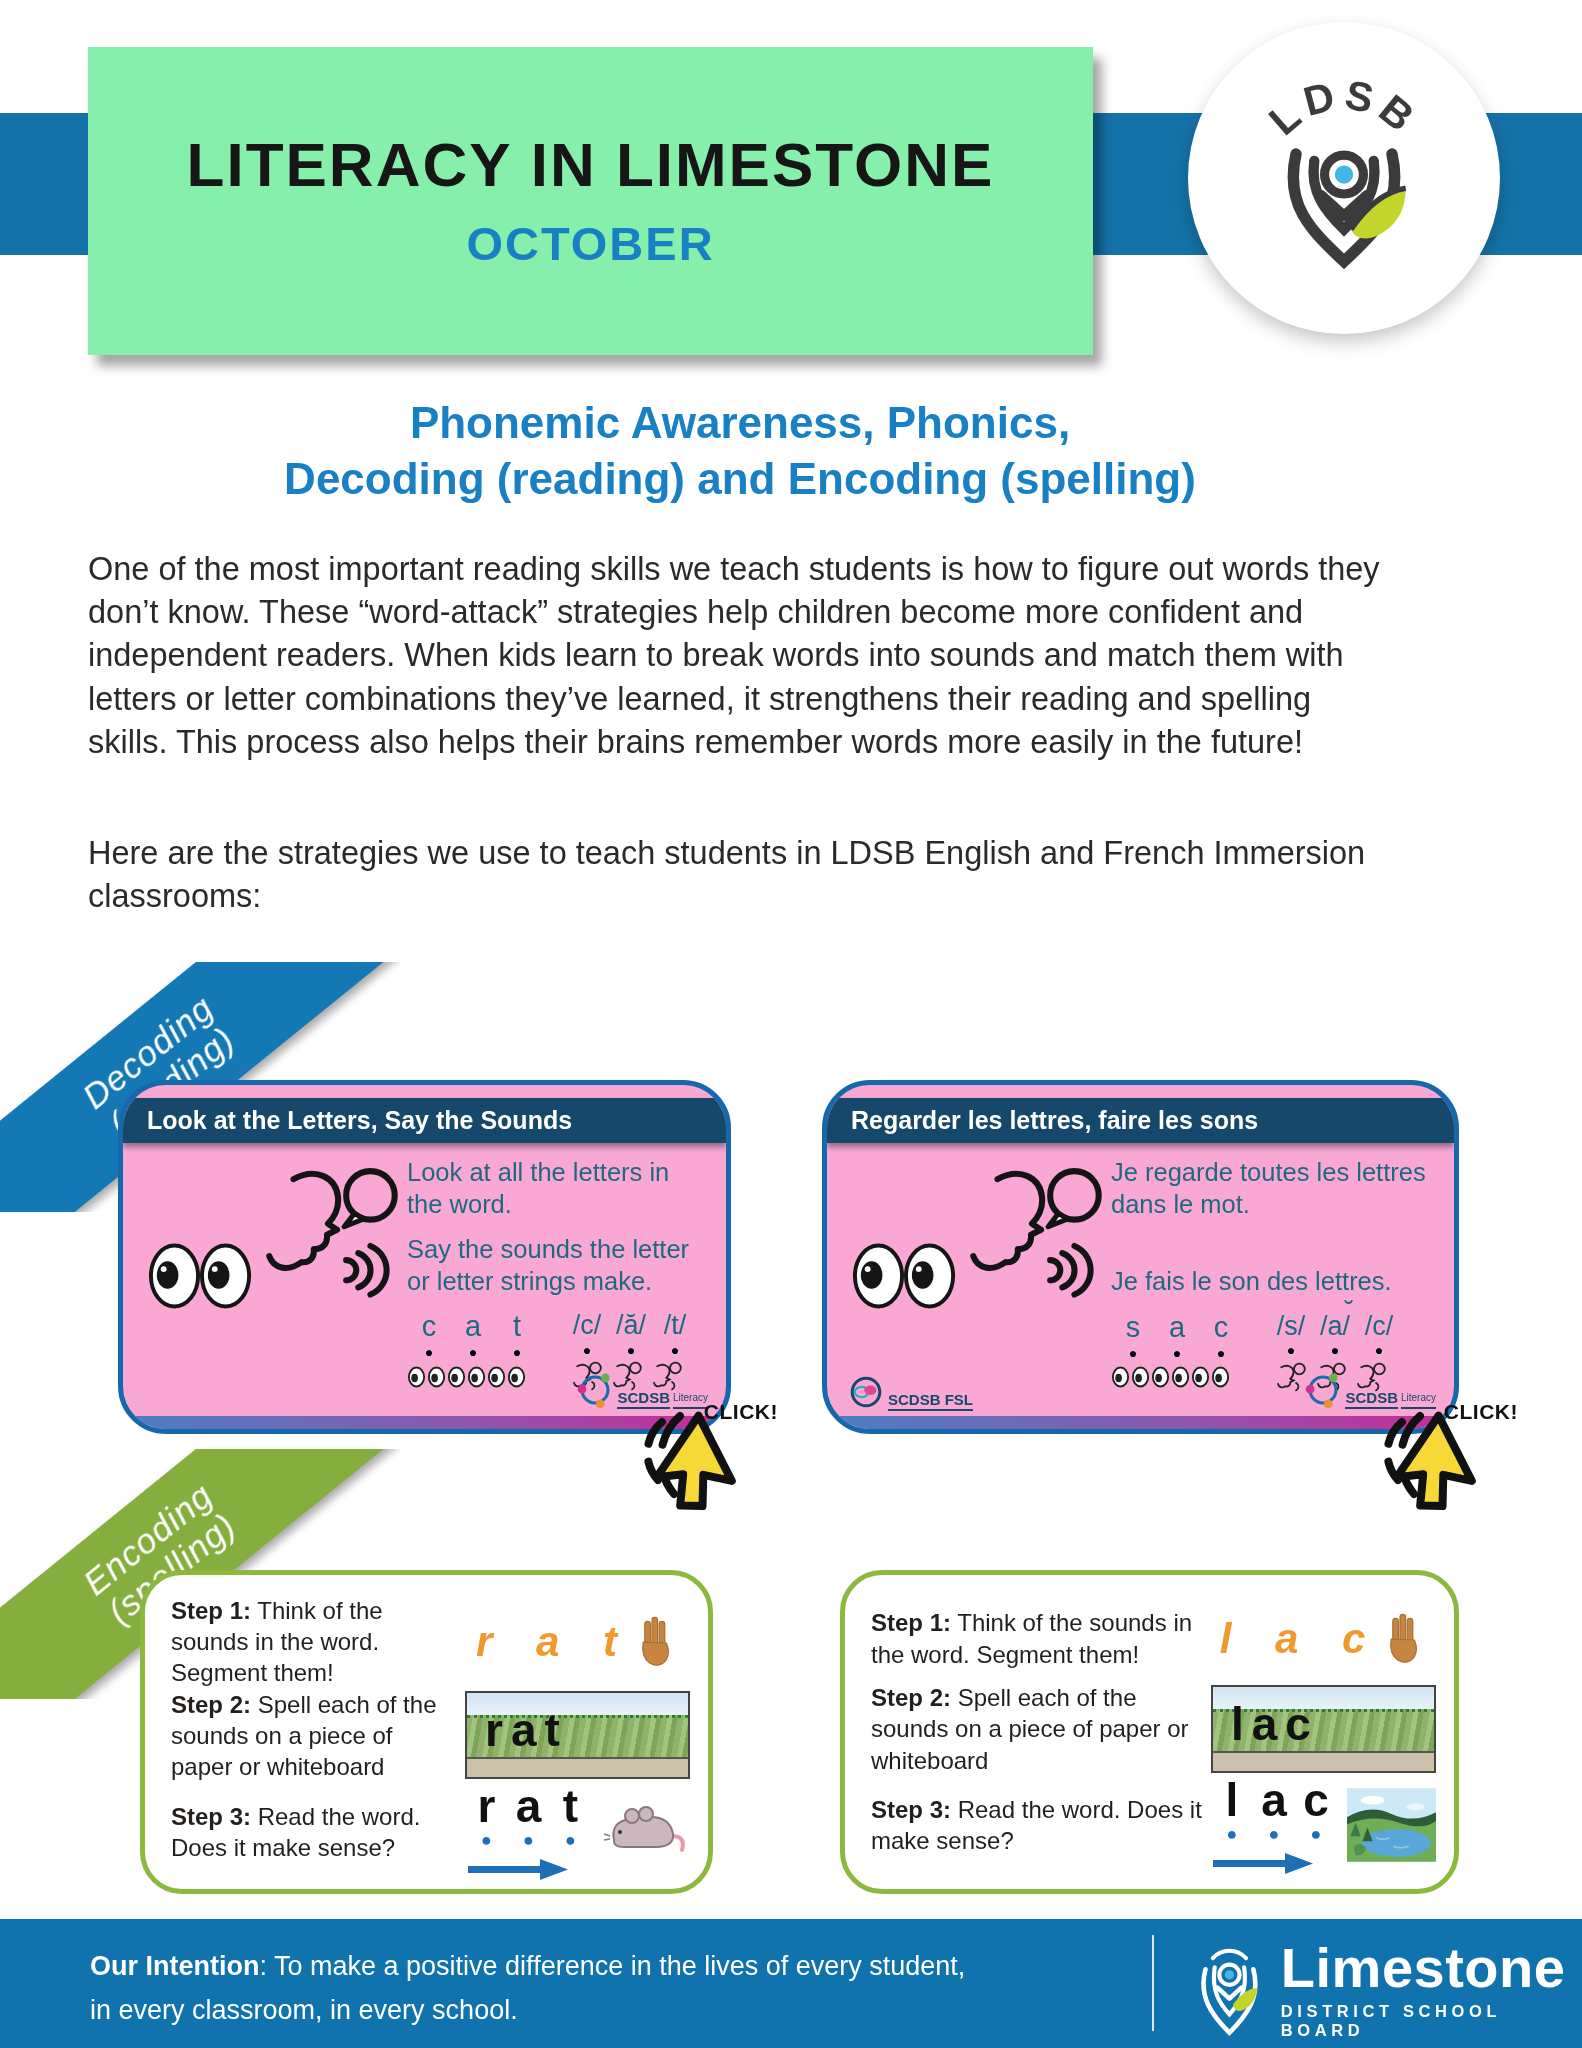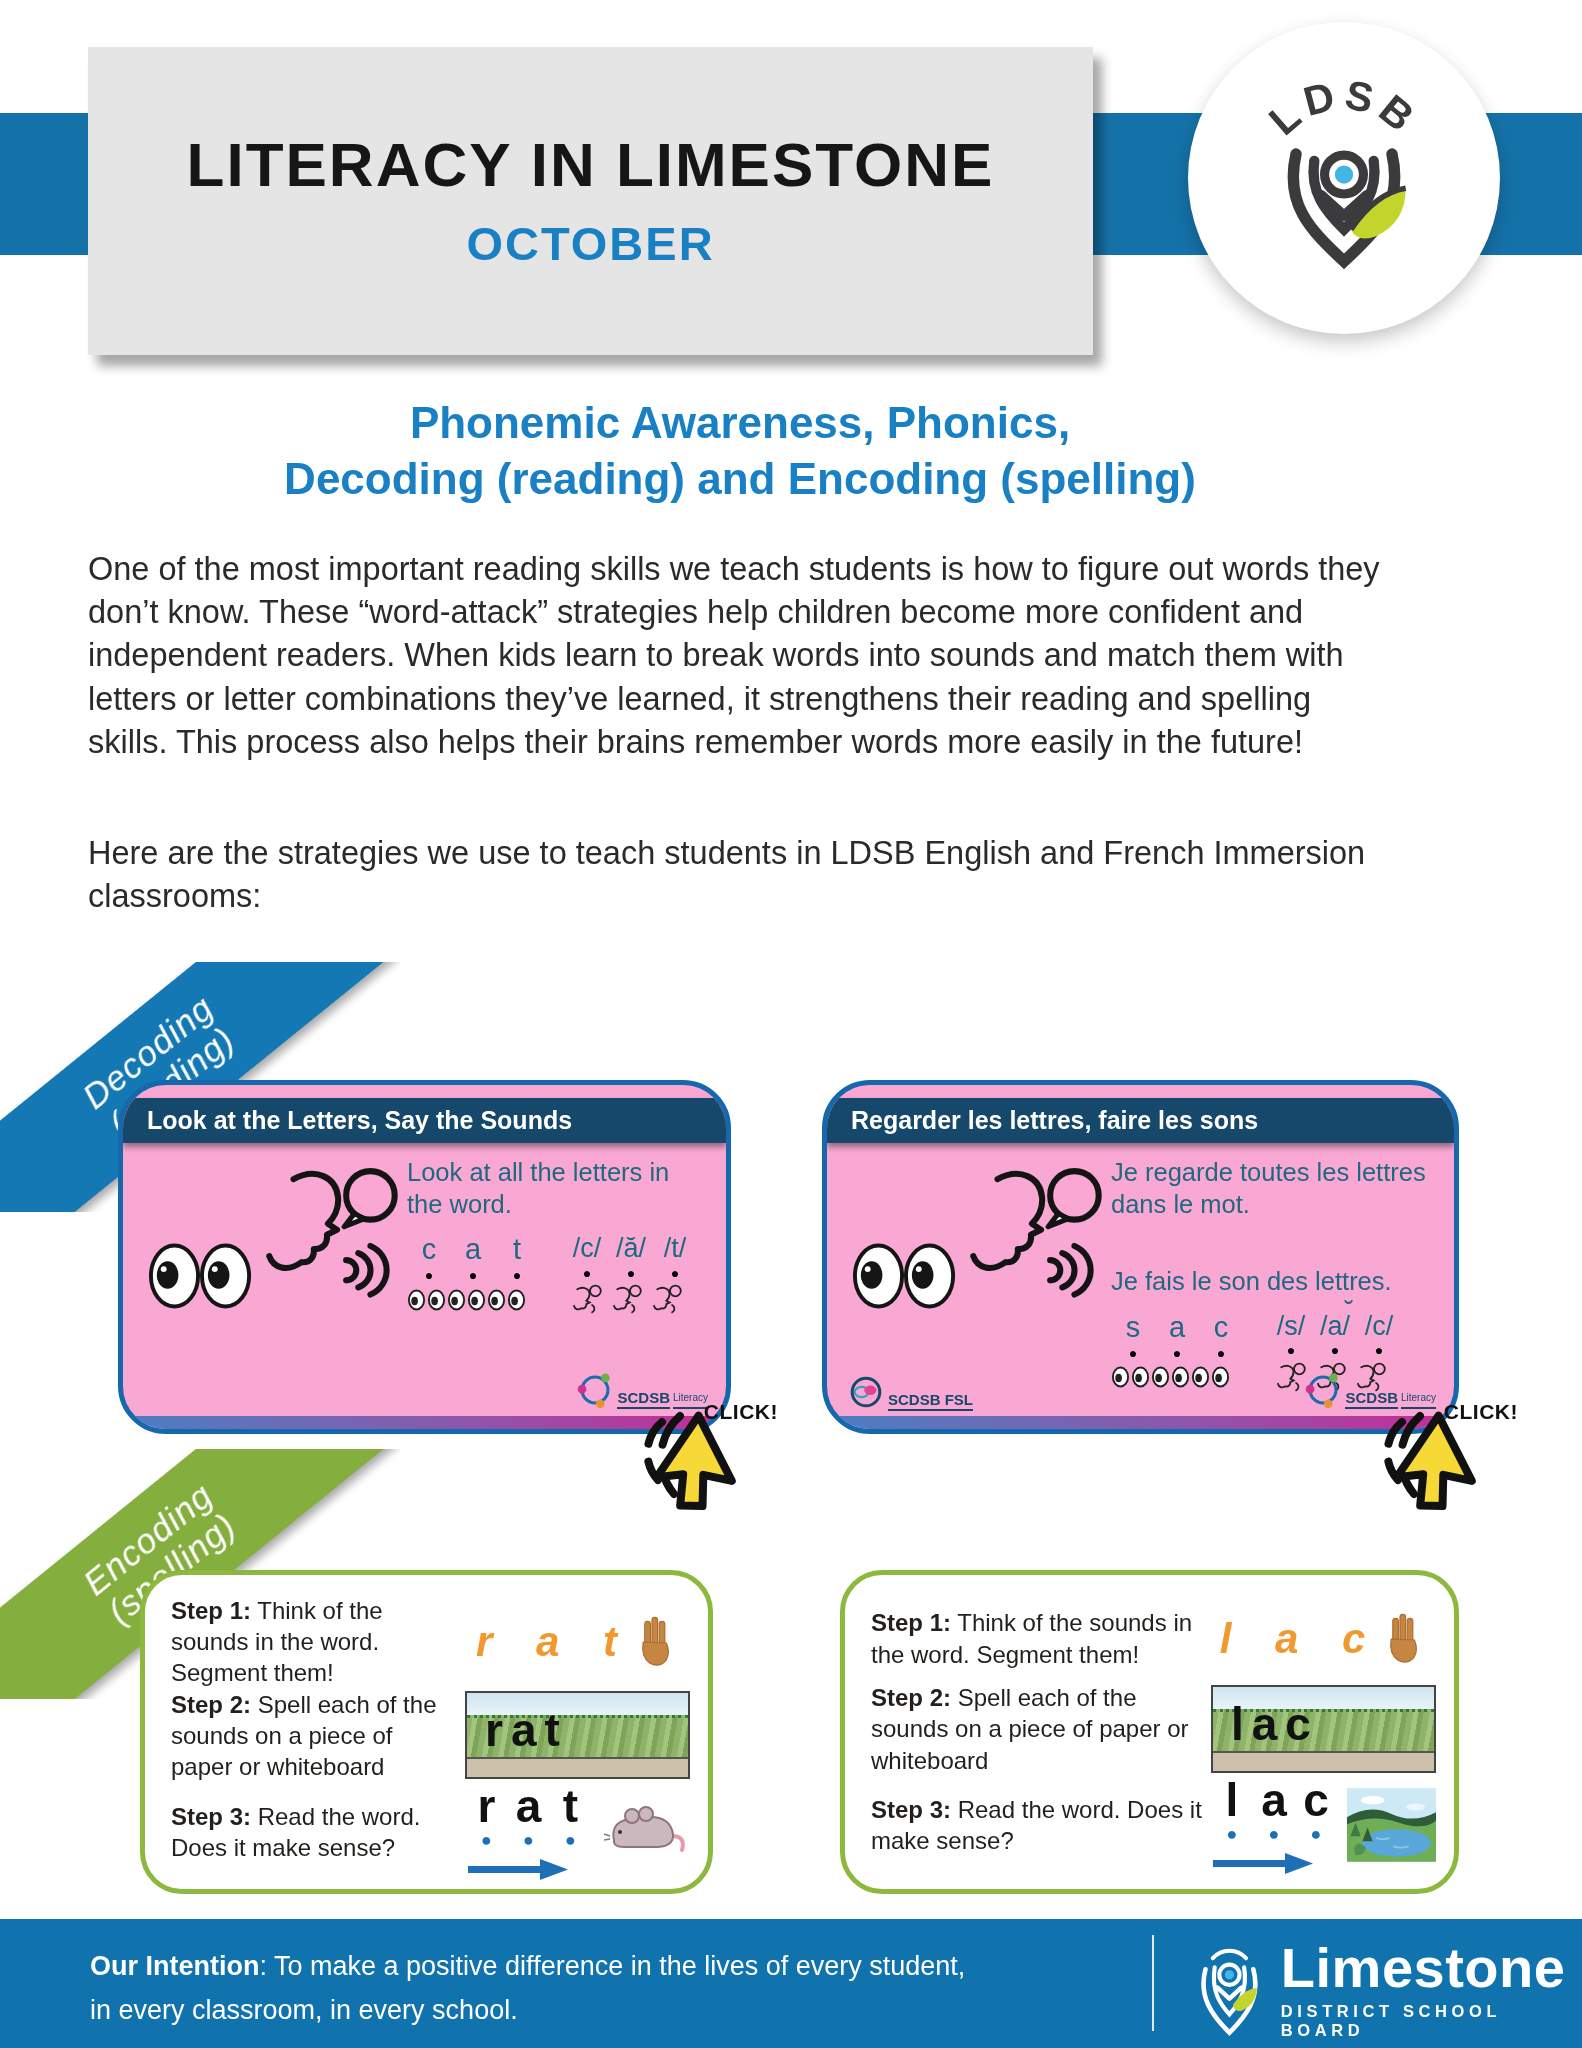--- a/index.html
+++ b/index.html
@@ -2,21 +2,21 @@
 <html><head>
 <meta charset="utf-8">
 <style>
   * { margin:0; padding:0; box-sizing:border-box; }
   html,body { background:#ffffff; }
   body { font-family:"Liberation Sans", sans-serif; }
   #page { position:relative; width:1582px; height:2048px; background:#fff; overflow:hidden; }
 
   
   .top-banner { position:absolute; left:0; top:113px; width:1582px; height:142px; background:#1572a9; z-index:1; }
-  .header-card { position:absolute; left:88px; top:47px; width:1005px; height:308px; background:#e5e5e5;
+  .header-card { position:absolute; left:88px; top:47px; width:1005px; height:308px; background:#86efac;
                  box-shadow:9px 11px 10px rgba(0,0,0,.35); z-index:2; text-align:center; }
   .header-card h1 { margin-top:82px; font-size:62px; font-weight:bold; letter-spacing:2px; color:#161616; }
   .header-card h2 { margin-top:16px; font-size:47px; font-weight:bold; letter-spacing:2px; color:#1a80c4; }
   .ldsb-circle { position:absolute; left:1188px; top:22px; width:312px; height:312px; border-radius:50%;
                  background:#fff; box-shadow:0 8px 18px rgba(0,0,0,.22); z-index:3;
                  display:flex; align-items:center; justify-content:center; }
   .ldsb-circle svg { width:232px; height:240px; }
 
   
   .section-heading { position:absolute; left:30px; top:395px; width:1420px; text-align:center;
@@ -188,20 +188,21 @@
           <path d="M36 16 C58 4 78 14 80 34 C81 46 76 54 70 60 L79 66 L69 71 C70 80 64 86 56 85 C57 93 52 99 44 98 C30 108 16 104 12 92" fill="none" stroke="#141414" stroke-width="6" stroke-linecap="round" stroke-linejoin="round"></path>
           <circle cx="112" cy="32" r="24" fill="none" stroke="#141414" stroke-width="6"></circle>
           <path d="M96 50 L86 63 L106 55 Z" fill="#fff" stroke="#141414" stroke-width="5" stroke-linejoin="round"></path>
           <path d="M88 96 a10 10 0 0 1 0 20" fill="none" stroke="#141414" stroke-width="6" stroke-linecap="round"></path>
           <path d="M100 89 a18 18 0 0 1 0 34" fill="none" stroke="#141414" stroke-width="6" stroke-linecap="round"></path>
           <path d="M112 82 a26 26 0 0 1 0 48" fill="none" stroke="#141414" stroke-width="6" stroke-linecap="round"></path>
         </svg>
       </div>
       <div class="dtext">
         <div>Look at all the letters in the word.</div>
+        <div class="instr2">Say the sounds the letter or letter strings make.</div>
         <div class="phonics">
           <div class="ph-col">
             <div class="ph-row">
               <span class="ph-letter">c</span>
               <span class="ph-letter">a</span>
               <span class="ph-letter">t</span>
             </div>
             <div class="ph-row">
               <span class="ph-dot">●</span>
               <span class="ph-dot">●</span>

